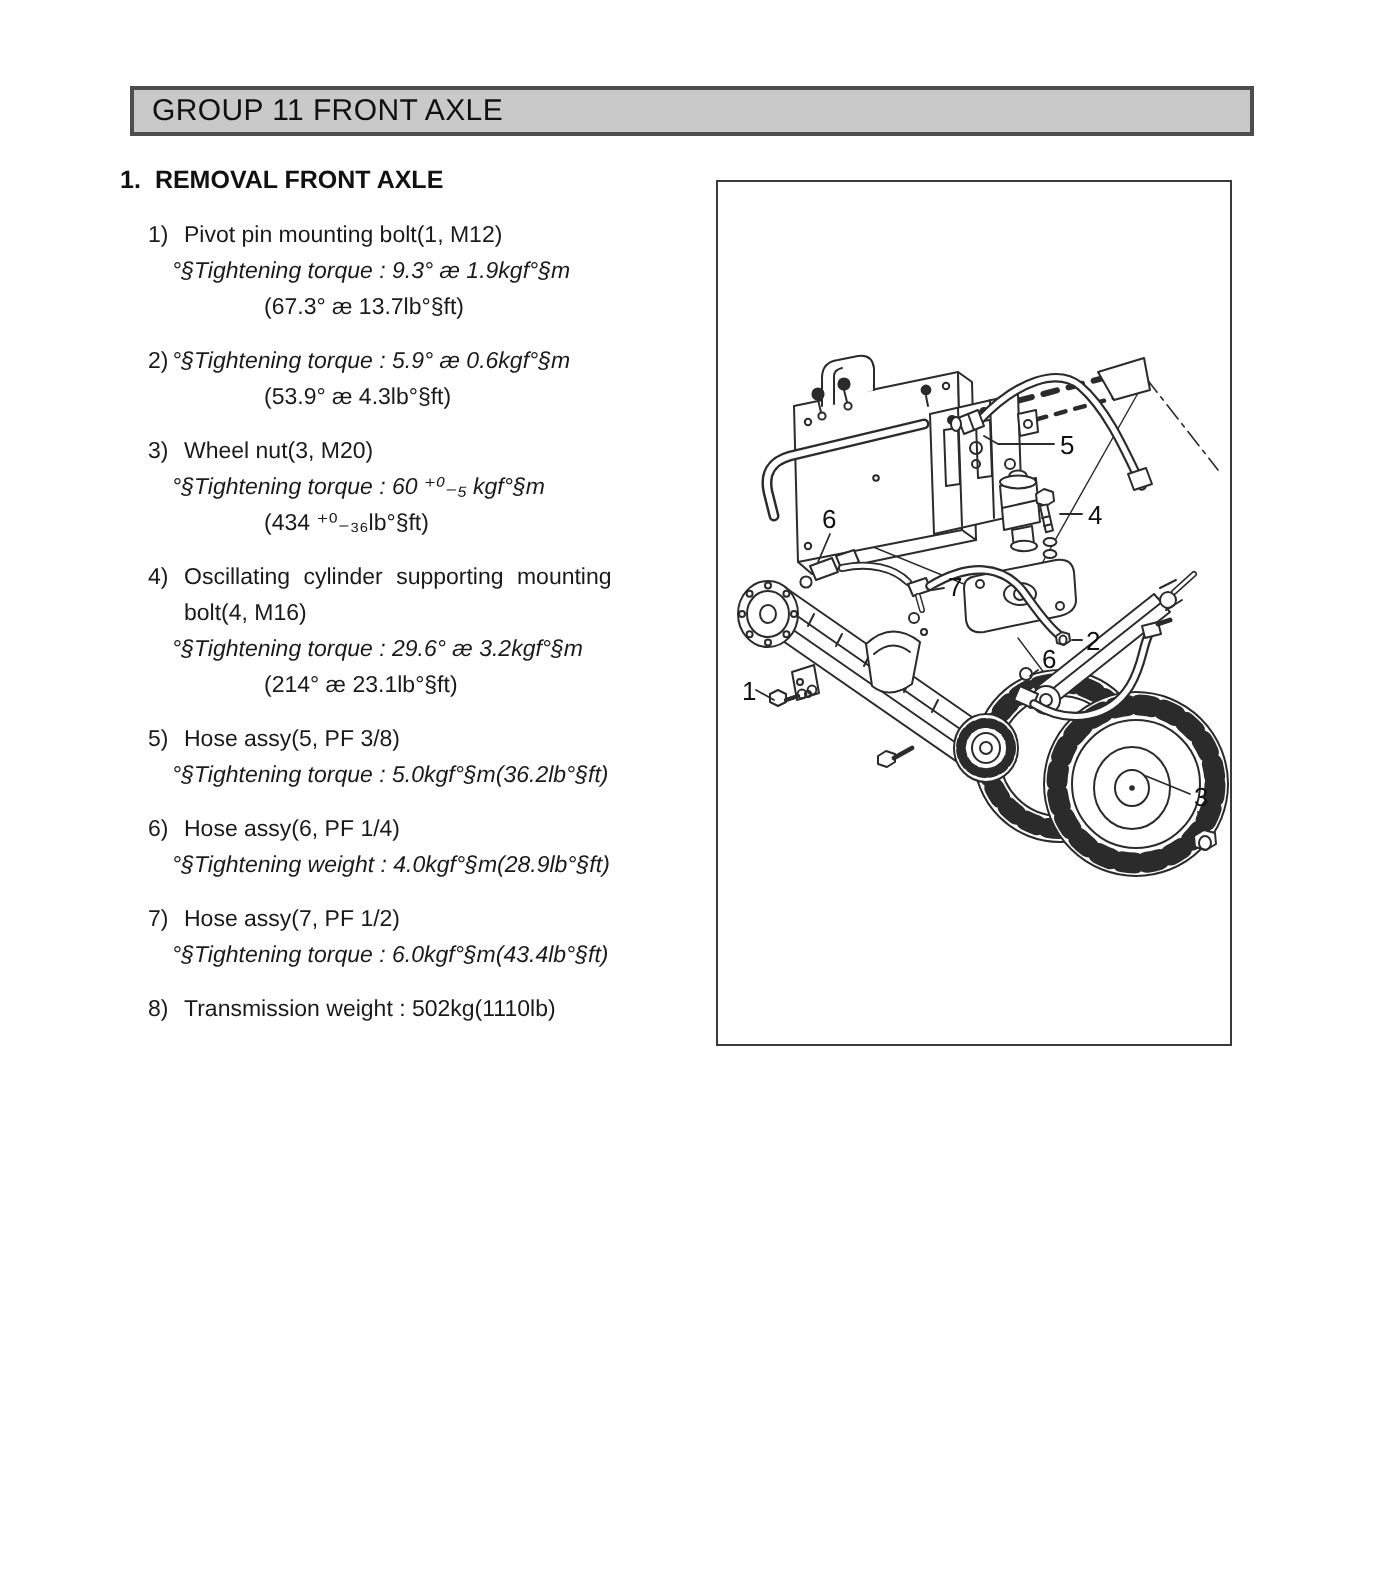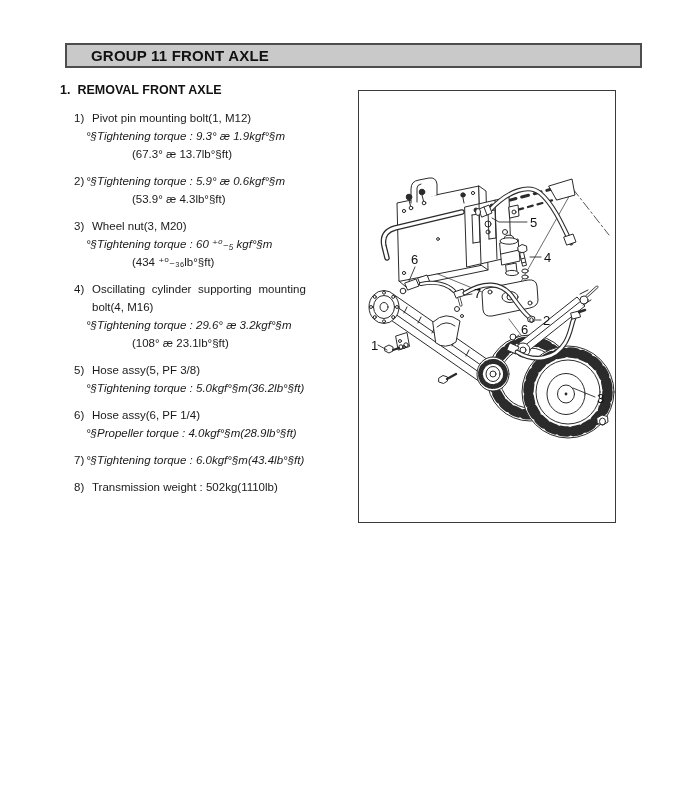--- a/index.html
+++ b/index.html
@@ -4,22 +4,22 @@
 <style>
   html,body{margin:0;padding:0;background:#ffffff;}
   .page{
     position:relative;width:690px;height:790px;background:#ffffff;
     font-family:"Liberation Sans","DejaVu Sans",sans-serif;color:#1a1a1a;
     overflow:hidden;
   }
   .header-box{
     position:absolute;left:65px;top:43px;width:549px;height:21px;
     background:#c9c9c9;border:2px solid #4d4d4d;
-    display:flex;align-items:center;padding-left:24px;
-    font-size:15px;font-weight:bold;letter-spacing:0.2px;color:#111;
+    display:flex;align-items:center;padding-left:9px;
+    font-size:15px;font-weight:normal;letter-spacing:0.2px;color:#111;
   }
   .section-heading{
     position:absolute;left:60px;top:83px;
     font-size:12.5px;font-weight:bold;color:#111;
   }
   .section-heading .sec-num{margin-right:7px;}
   .items{
     position:absolute;left:74px;top:109px;width:282px;
     font-size:11.5px;line-height:18px;
   }
@@ -79,43 +79,44 @@
         <div class="line cont">(434 ⁺⁰₋₃₆lb°§ft)</div>
       </div>
     </div>
 
     <div class="item">
       <span class="num">4)</span>
       <div class="body">
         <div class="line justify">Oscillating cylinder supporting mounting</div>
         <div class="line">bolt(4, M16)</div>
         <div class="line torque">°§Tightening torque : 29.6° æ 3.2kgf°§m</div>
-        <div class="line cont">(108° æ 23.1lb°§ft)</div>
+        <div class="line cont">(214° æ 23.1lb°§ft)</div>
       </div>
     </div>
 
     <div class="item">
       <span class="num">5)</span>
       <div class="body">
         <div class="line">Hose assy(5, PF 3/8)</div>
         <div class="line torque">°§Tightening torque : 5.0kgf°§m(36.2lb°§ft)</div>
       </div>
     </div>
 
     <div class="item">
       <span class="num">6)</span>
       <div class="body">
         <div class="line">Hose assy(6, PF 1/4)</div>
-        <div class="line torque">°§Propeller torque : 4.0kgf°§m(28.9lb°§ft)</div>
+        <div class="line torque">°§Tightening weight : 4.0kgf°§m(28.9lb°§ft)</div>
       </div>
     </div>
 
     <div class="item">
       <span class="num">7)</span>
       <div class="body">
+        <div class="line">Hose assy(7, PF 1/2)</div>
         <div class="line torque">°§Tightening torque : 6.0kgf°§m(43.4lb°§ft)</div>
       </div>
     </div>
 
     <div class="item">
       <span class="num">8)</span>
       <div class="body">
         <div class="line">Transmission weight : 502kg(1110lb)</div>
       </div>
     </div>

